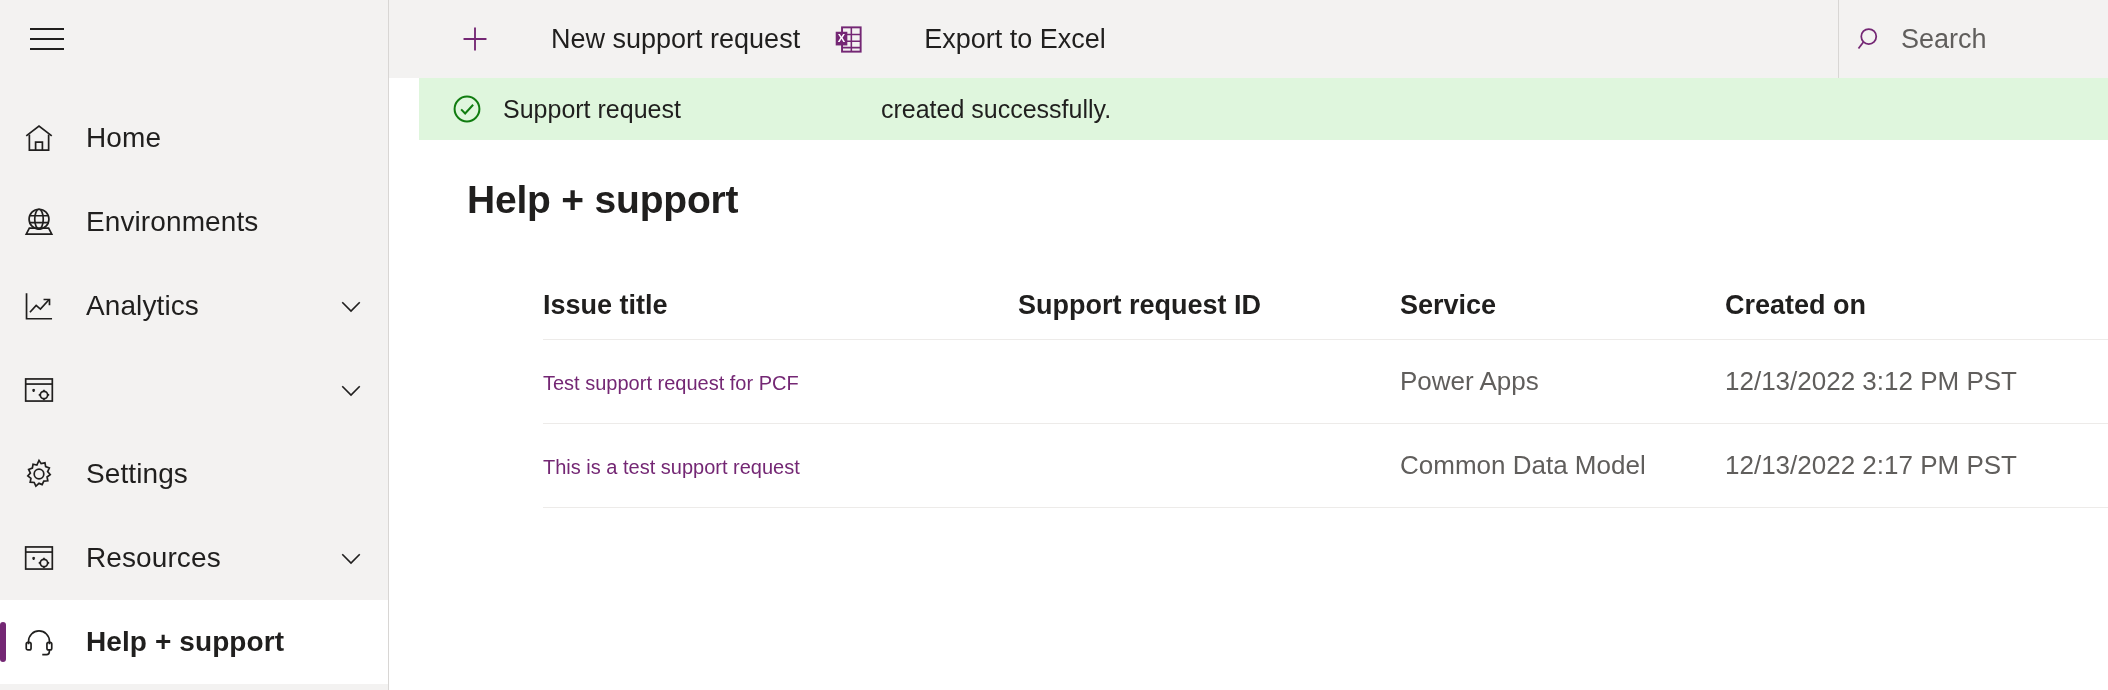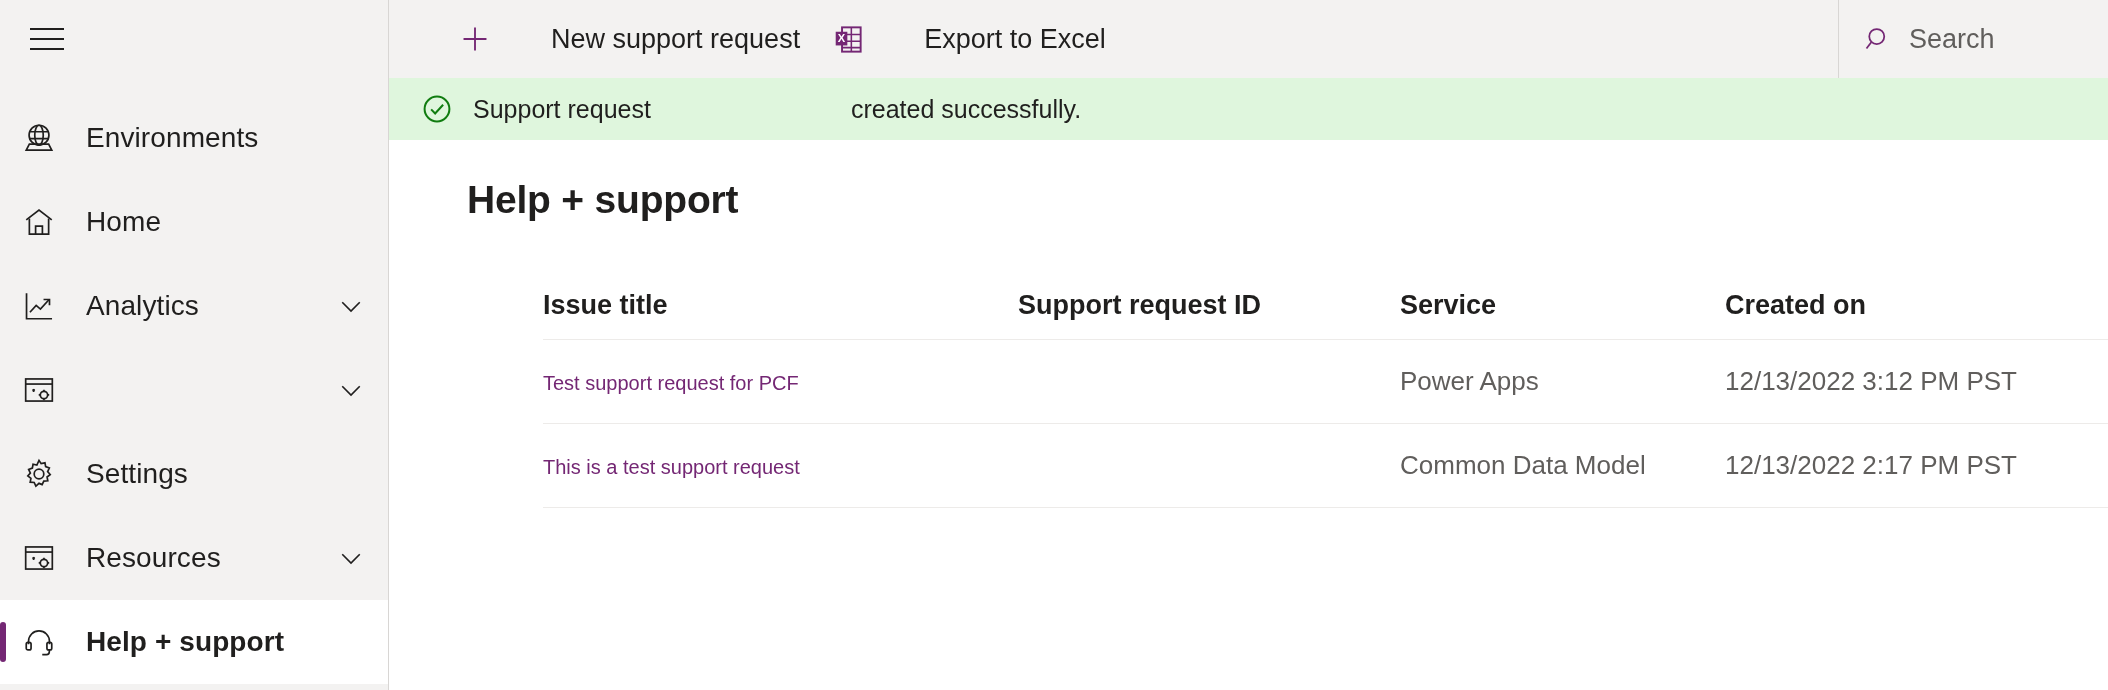--- a/index.html
+++ b/index.html
@@ -145,21 +145,21 @@
 
   .search-zone {
     position: absolute;
     right: 0;
     top: 0;
     height: 78px;
     width: 270px;
     display: flex;
     align-items: center;
     border-left: 1px solid #d8d6d4;
-    padding-left: 24px;
+    padding-left: 16px;
     cursor: text;
   }
   .search-input {
     border: none;
     outline: none;
     background: transparent;
     font-family: inherit;
     font-size: 27px;
     color: #605e5c;
     margin-left: 16px;
@@ -167,20 +167,21 @@
   }
   .search-input::placeholder { color: #605e5c; opacity: 1; }
 
   
   .banner {
     height: 62px;
     background: #dff6dd;
     display: flex;
     align-items: center;
     padding-left: 30px;
+    margin-left: 30px;
   }
   .banner-icon {
     display: flex;
     align-items: center;
     justify-content: center;
     width: 36px;
     flex: 0 0 36px;
   }
   .banner-text {
     font-size: 25px;
@@ -263,38 +264,38 @@
           <span></span>
           <span></span>
       </div>
     </div>
 
     <div class="nav-list">
 
       <div class="nav-item">
         <span class="nav-icon">
           <svg width="34" height="34" viewBox="0 0 24 24" fill="none" stroke="#201f1e" stroke-width="1.2">
+            <path d="M3 10.5 12 3.5l9 7"></path>
+            <path d="M5.2 9.6V20.5h13.6V9.6"></path>
+            <path d="M9.6 20.5v-5.6h4.8v5.6"></path>
+          </svg>
+        </span>
+        <span class="nav-label">Home</span>
+      </div>
+
+      <div class="nav-item">
+        <span class="nav-icon">
+          <svg width="34" height="34" viewBox="0 0 24 24" fill="none" stroke="#201f1e" stroke-width="1.2">
             <circle cx="12" cy="10" r="7"></circle>
             <ellipse cx="12" cy="10" rx="3" ry="7"></ellipse>
             <path d="M5 7.6h14M5 12.4h14"></path>
             <path d="M3 20.5h18l-2.2-4.2H5.2z"></path>
           </svg>
         </span>
         <span class="nav-label">Environments</span>
-      </div>
-
-      <div class="nav-item">
-        <span class="nav-icon">
-          <svg width="34" height="34" viewBox="0 0 24 24" fill="none" stroke="#201f1e" stroke-width="1.2">
-            <path d="M3 10.5 12 3.5l9 7"></path>
-            <path d="M5.2 9.6V20.5h13.6V9.6"></path>
-            <path d="M9.6 20.5v-5.6h4.8v5.6"></path>
-          </svg>
-        </span>
-        <span class="nav-label">Home</span>
       </div>
 
       <div class="nav-item">
         <span class="nav-icon">
           <svg width="34" height="34" viewBox="0 0 24 24" fill="none" stroke="#201f1e" stroke-width="1.2">
             <path d="M3.2 3v18h18"></path>
             <path d="M5.6 16.4 10 11.6l3 2.6 6-6.6"></path>
             <path d="M15.2 7.4H19.4v4.1"></path>
           </svg>
         </span>

